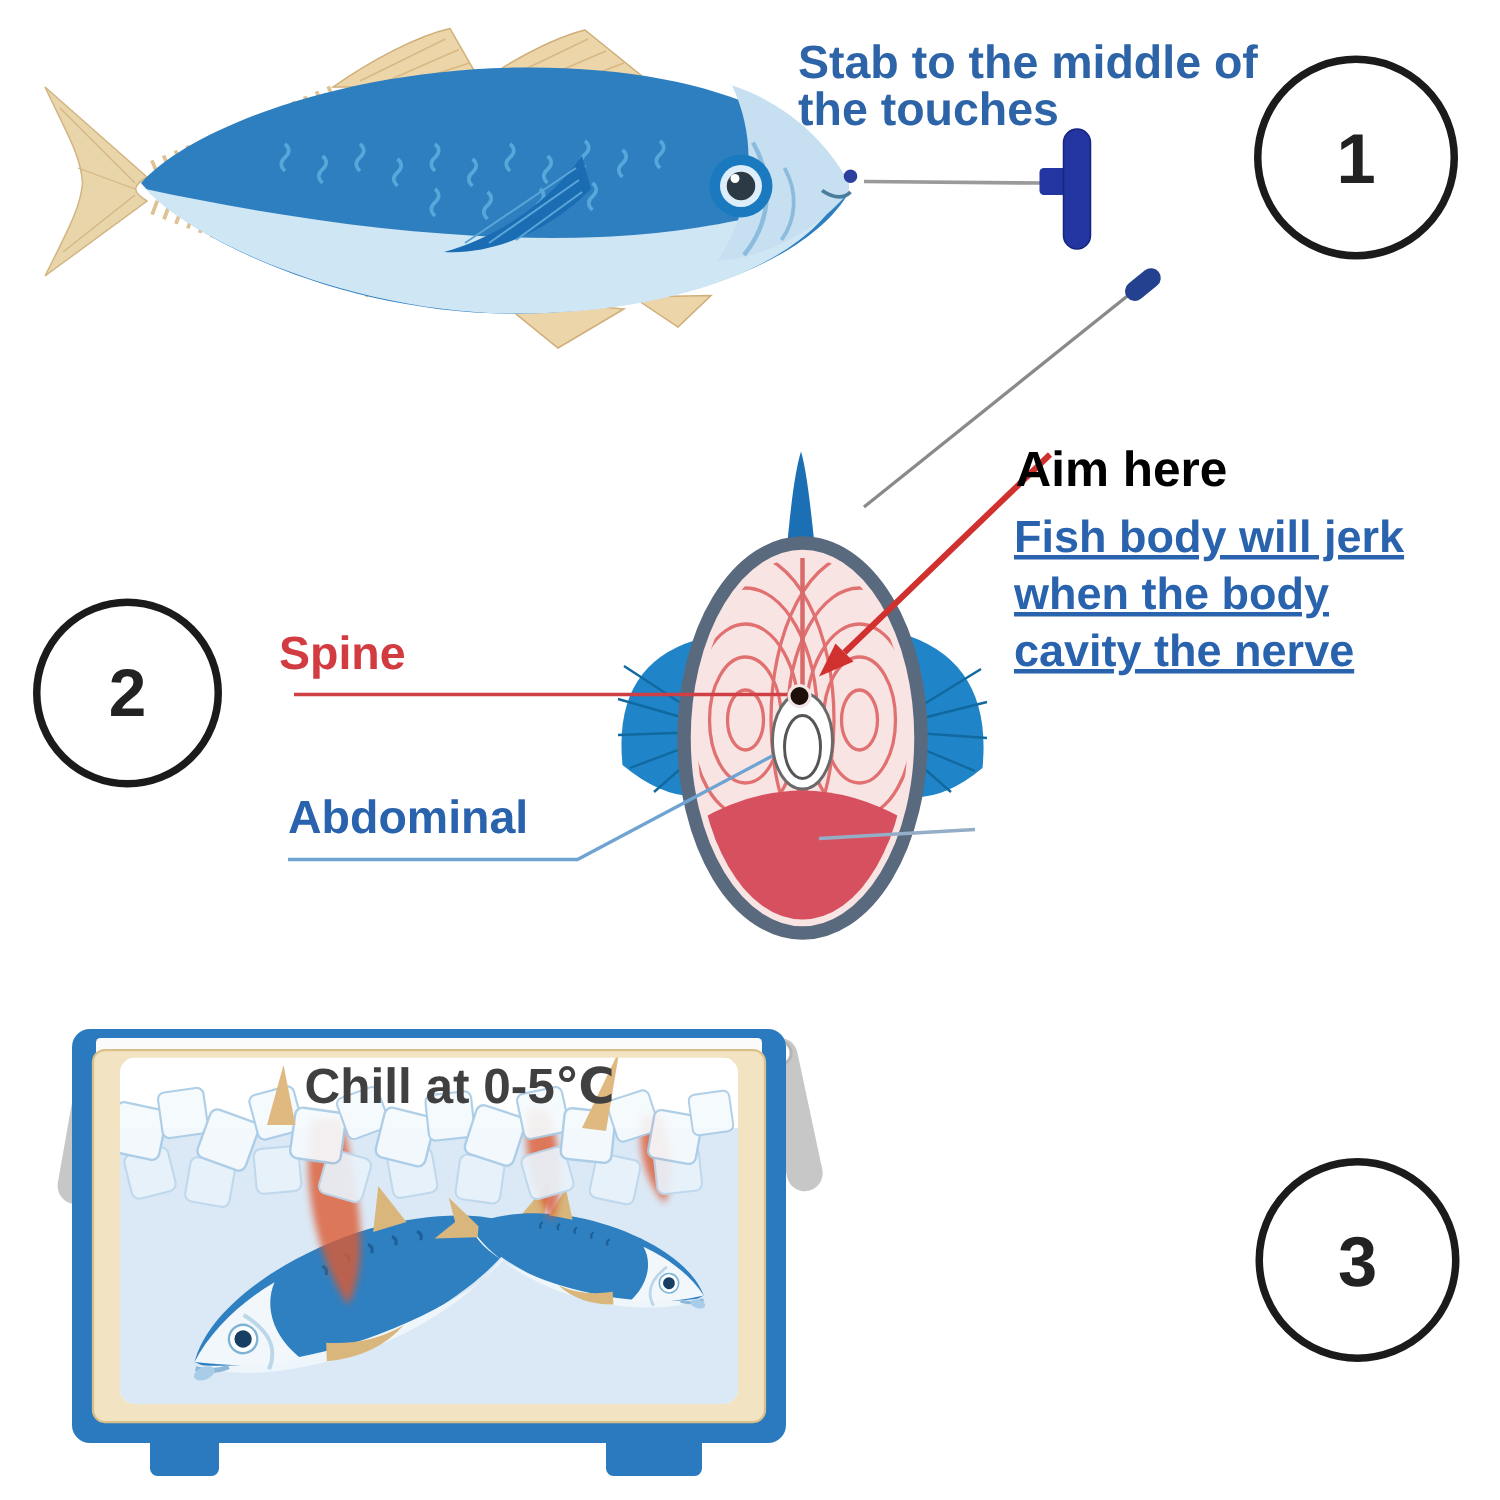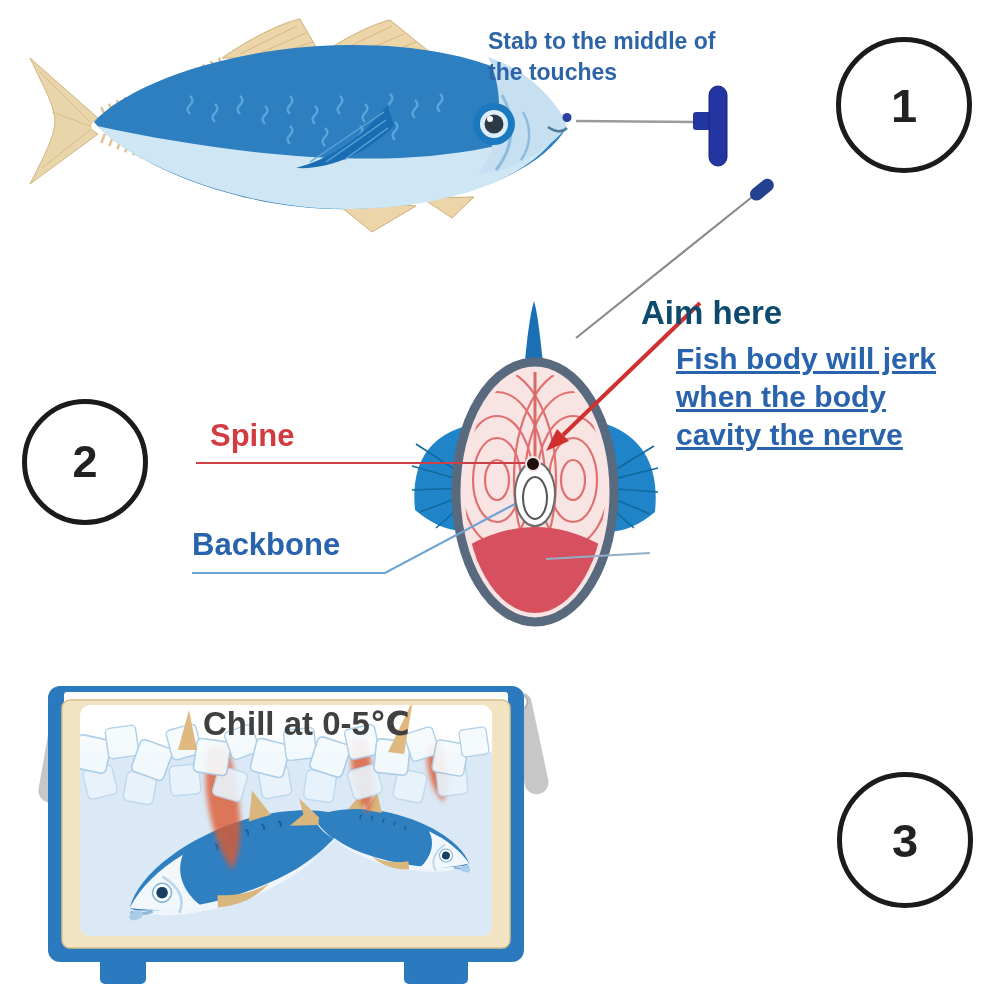--- a/index.html
+++ b/index.html
@@ -2,24 +2,24 @@
 <html><head>
 <meta charset="utf-8">
 <style>
   html,body{margin:0;padding:0;background:#ffffff;}
   .stage{
     position:relative;width:1000px;height:1000px;background:#ffffff;
     font-family:"Liberation Sans","DejaVu Sans",sans-serif;overflow:hidden;
   }
   .stage svg{position:absolute;left:0;top:0;}
   .txt{position:absolute;white-space:nowrap;}
-  .cap1{left:488px;top:26px;font-size:23px;line-height:31px;font-weight:600;color:#2d64a8;}
-  .aim{left:641px;top:294px;font-size:33px;font-weight:700;color:#0c4a6e;}
+  .cap1{left:532px;top:26px;font-size:31px;line-height:31px;font-weight:600;color:#2d64a8;}
+  .aim{left:677px;top:294px;font-size:33px;font-weight:700;color:#000000;}
   .note{left:676px;top:340px;font-size:30px;line-height:38px;font-weight:600;color:#2a63ad;text-decoration:underline;}
-  .spine{left:210px;top:418px;font-size:31px;font-weight:700;color:#d23b40;}
+  .spine{left:186px;top:418px;font-size:31px;font-weight:700;color:#d23b40;}
   .backbone{left:192px;top:527px;font-size:31px;font-weight:600;color:#2a63ad;}
   .abdominal{left:674px;top:528px;font-size:31px;font-weight:600;color:#2a63ad;}
   .chill{left:203px;top:704px;font-size:33px;font-weight:600;color:#404040;}
   .badge{
     position:absolute;border:5px solid #1b1b1b;border-radius:50%;background:#ffffff;
     display:flex;align-items:center;justify-content:center;
     font-weight:700;color:#222222;
   }
   .badge1{left:836px;top:37px;width:126px;height:126px;font-size:47px;}
   .badge2{left:22px;top:399px;width:116px;height:116px;font-size:45px;}
@@ -263,21 +263,21 @@
 
   <div class="txt aim">Aim here</div>
 
   <div class="txt note">
     <div>Fish body will jerk</div>
     <div>when the body</div>
     <div>cavity the nerve</div>
   </div>
 
   <div class="txt spine">Spine</div>
-  <div class="txt backbone">Backbone</div>
+  <div class="txt backbone">Abdominal</div>
 
   <div class="badge badge2">
     <span>2</span>
   </div>
 
   <div class="txt chill">Chill at 0-5℃</div>
 
   <div class="badge badge3">
     <span>3</span>
   </div>

